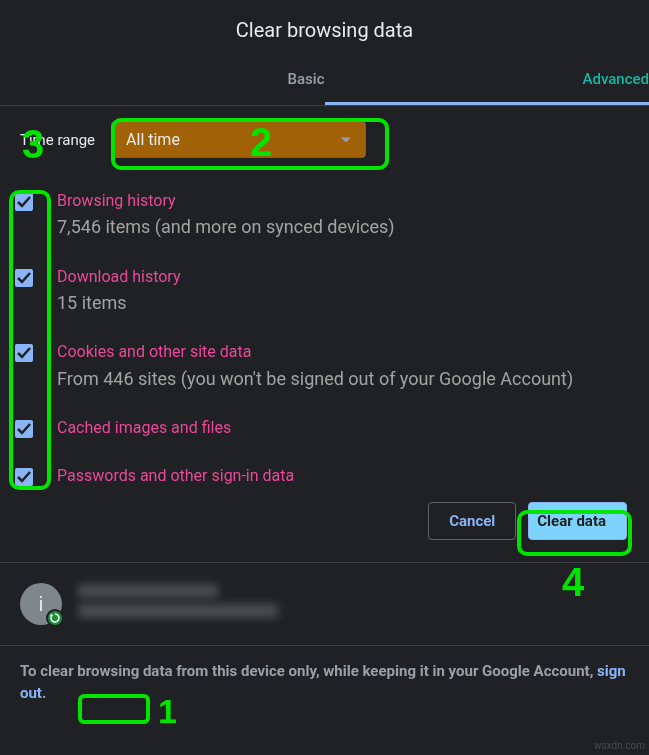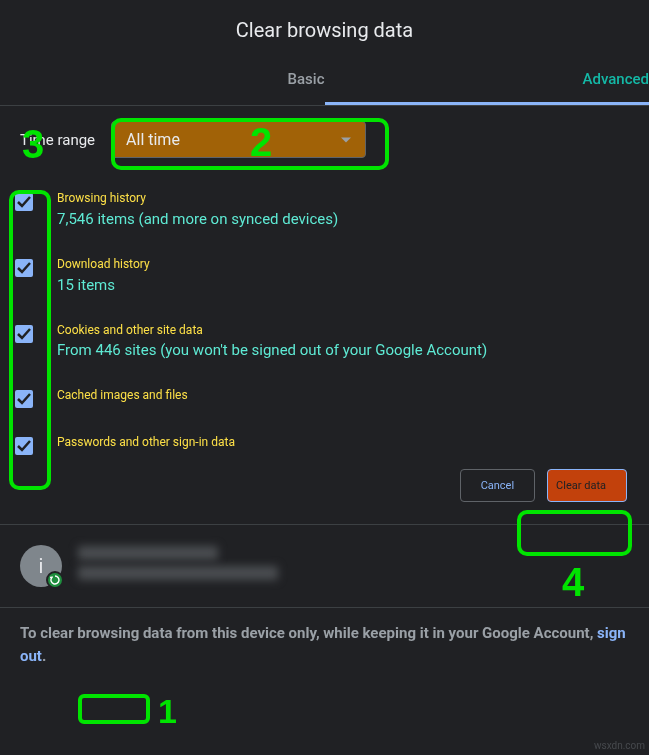--- a/index.html
+++ b/index.html
@@ -81,51 +81,51 @@
     width: 18px;
     height: 18px;
     background: #8ab4f8;
     border-radius: 2px;
     margin-top: 3px;
     position: relative;
     flex-shrink: 0;
   }
   .checkbox svg { position: absolute; top: 0; left: 0; }
   .option-text .opt-title {
-    font-size: 12px;
-    color: #fde047;
+    font-size: 16px;
+    color: #ec4899;
     line-height: 1.4;
   }
   .option-text .opt-sub {
-    font-size: 15px;
-    color: #5eead4;
+    font-size: 18px;
+    color: #a3a3a3;
     line-height: 1.4;
     margin-top: 2px;
   }
   .buttons-row {
     display: flex;
     justify-content: flex-end;
     gap: 12px;
     padding: 14px 22px 22px 20px;
     border-bottom: 1px solid #3c4043;
   }
   .btn {
-    font-size: 11px;
+    font-size: 15px;
     padding: 9px 20px;
     border-radius: 4px;
     cursor: pointer;
-    font-weight: 400;
+    font-weight: 700;
   }
   .btn-cancel {
     border: 1px solid #5f6368;
     color: #8ab4f8;
     background: transparent;
   }
   .btn-clear {
-    background: #c2410c;
+    background: #7dd3fc;
     color: #202124;
     border: 1px solid #8ab4f8;
     padding-left: 8px;
   }
   .account-row {
     display: flex;
     align-items: center;
     gap: 16px;
     padding: 20px 20px;
     border-bottom: 1px solid #3c4043;

